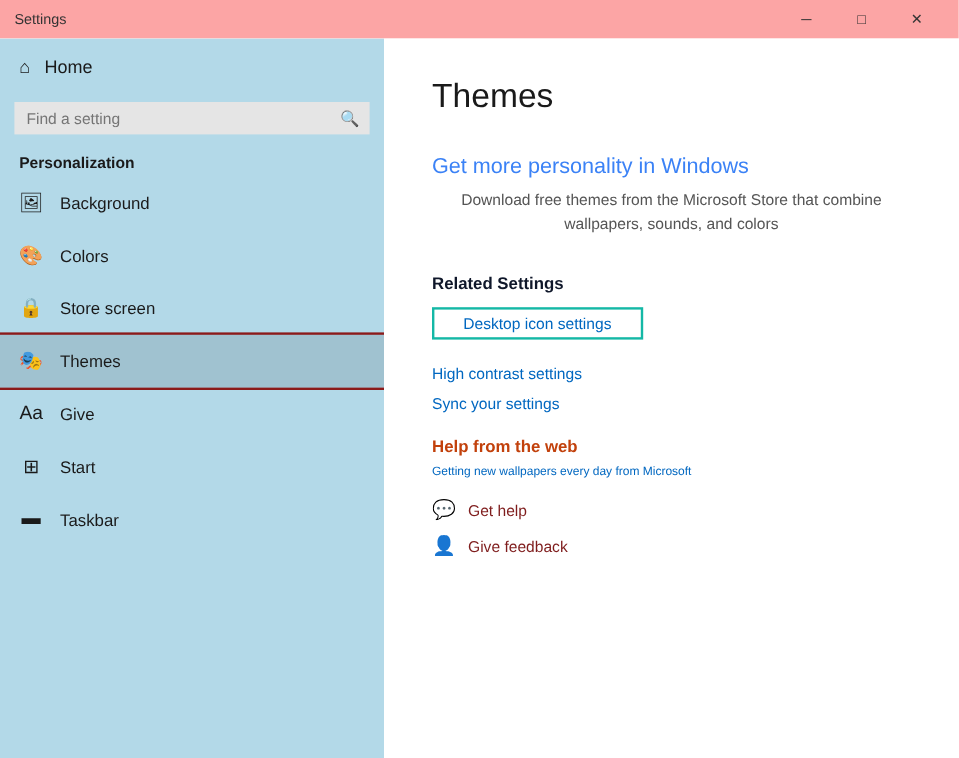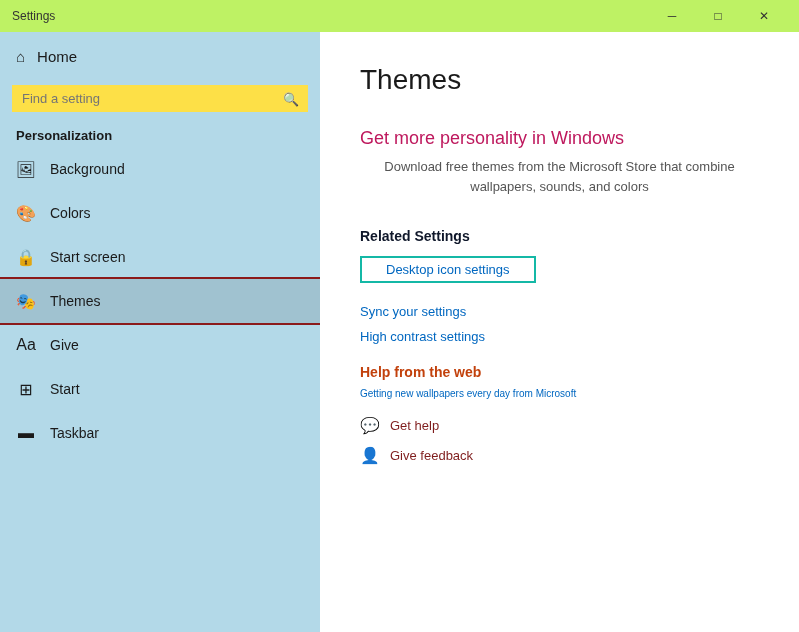--- a/index.html
+++ b/index.html
@@ -1,21 +1,21 @@
 <!DOCTYPE html>
 <html><head>
   <meta charset="utf-8">
   <style>
     * { margin: 0; padding: 0; box-sizing: border-box; }
     body { font-family: 'Segoe UI', Arial, sans-serif; width: 799px; height: 632px; display: flex; flex-direction: column; overflow: hidden; background: #fff; }
 
     
     .titlebar {
       height: 32px;
-      background: #bef264;
+      background: #fca5a5;
       display: flex;
       align-items: center;
       padding: 0 12px;
       flex-shrink: 0;
       user-select: none;
     }
     .titlebar-title {
       font-size: 12px;
       color: #333;
       flex: 1;
@@ -63,21 +63,21 @@
       font-size: 15px;
     }
     .sidebar-search {
       margin: 4px 12px 8px 12px;
       position: relative;
     }
     .sidebar-search input {
       width: 100%;
       padding: 6px 16px 6px 10px;
       border: none;
-      background: #fde047;
+      background: #e5e5e5;
       font-size: 13px;
       outline: none;
       color: #555;
     }
     .sidebar-search .search-icon {
       position: absolute;
       right: 8px;
       top: 50%;
       transform: translateY(-50%);
       font-size: 13px;
@@ -122,21 +122,21 @@
     }
     .page-title {
       font-size: 28px;
       font-weight: 300;
       color: #1a1a1a;
       margin-bottom: 32px;
     }
     .section-heading {
       font-size: 18px;
       font-weight: 400;
-      color: #be185d;
+      color: #3b82f6;
       margin-bottom: 8px;
     }
     .section-description {
       font-size: 13px;
       color: #555;
       line-height: 1.5;
       margin-bottom: 32px;
       text-align: center;
     }
     .related-settings-heading {
@@ -226,21 +226,21 @@
     <div class="nav-item">
       <span class="nav-icon">🖼</span>
       <span>Background</span>
     </div>
     <div class="nav-item">
       <span class="nav-icon">🎨</span>
       <span>Colors</span>
     </div>
     <div class="nav-item">
       <span class="nav-icon">🔒</span>
-      <span>Start screen</span>
+      <span>Store screen</span>
     </div>
     <div class="nav-item active">
       <span class="nav-icon">🎭</span>
       <span>Themes</span>
     </div>
     <div class="nav-item">
       <span class="nav-icon">Aa</span>
       <span>Give</span>
     </div>
     <div class="nav-item">
@@ -255,22 +255,22 @@
 
   <div class="main-content">
     <h1 class="page-title">Themes</h1>
 
     <h2 class="section-heading">Get more personality in Windows</h2>
     <p class="section-description">Download free themes from the Microsoft Store that combine wallpapers, sounds, and colors</p>
 
     <div class="related-settings-heading">Related Settings</div>
 
     <a class="settings-link highlighted">Desktop icon settings</a>
+    <a class="settings-link">High contrast settings</a>
     <a class="settings-link">Sync your settings</a>
-    <a class="settings-link">High contrast settings</a>
 
     <div class="help-heading">Help from the web</div>
     <a class="help-link">Getting new wallpapers every day from Microsoft</a>
 
     <div class="feedback-row">
       <span class="feedback-icon">💬</span>
       <span class="feedback-text">Get help</span>
     </div>
     <div class="feedback-row">
       <span class="feedback-icon">👤</span>

